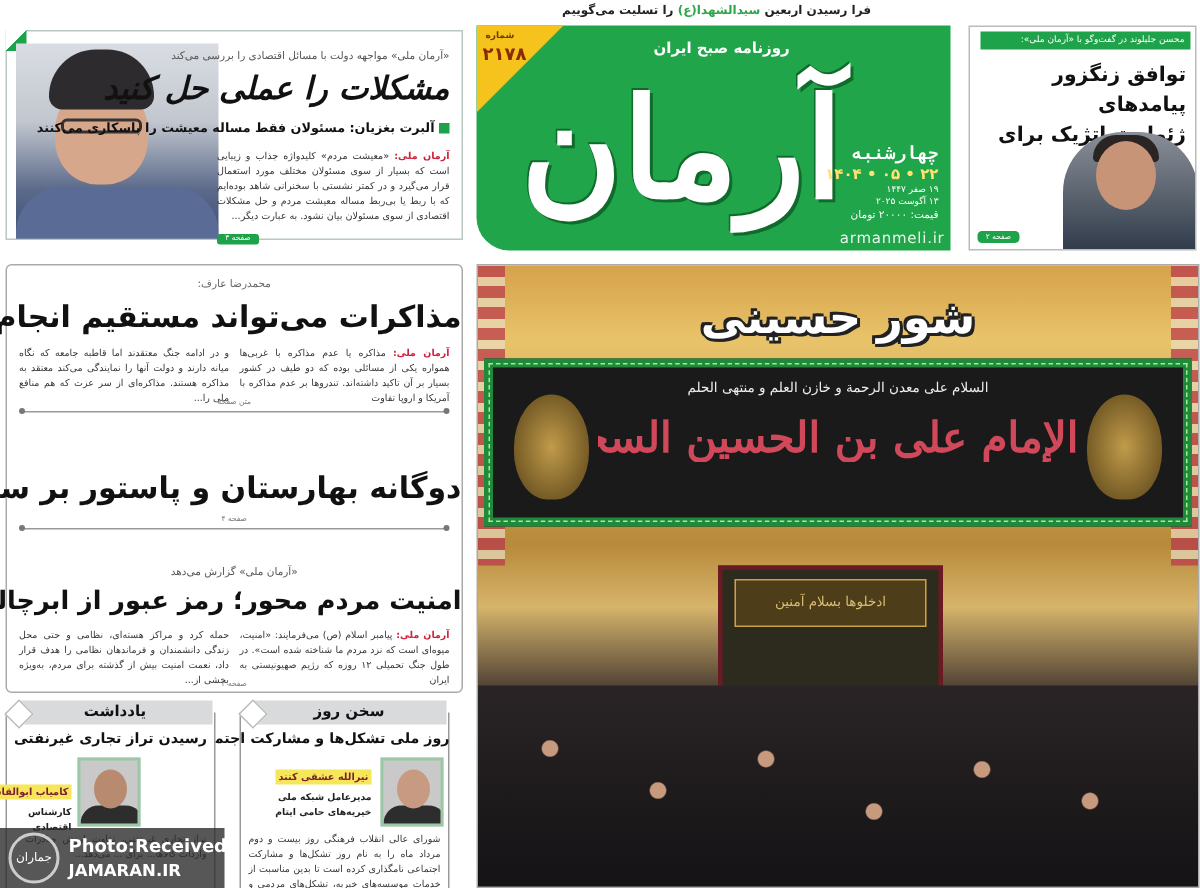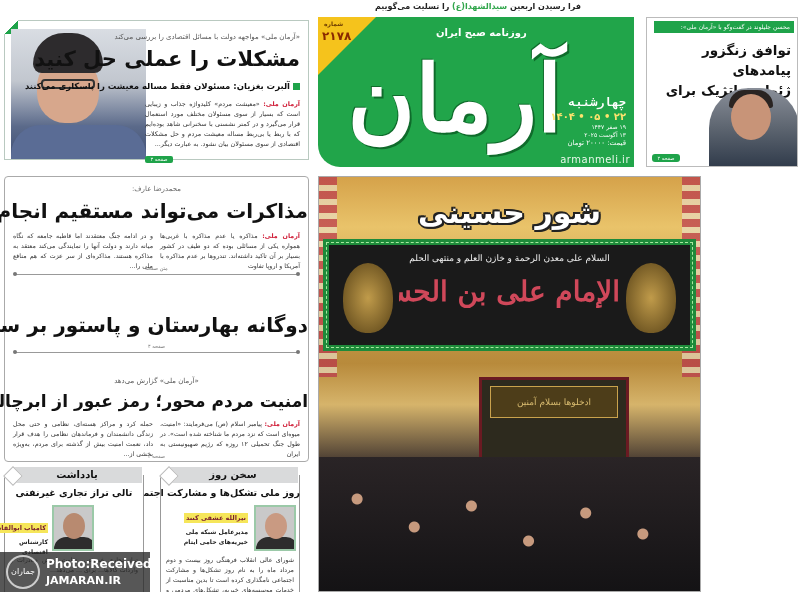--- a/index.html
+++ b/index.html
@@ -80,21 +80,21 @@
   .lt-photo {
     position: absolute; left: 6px; top: 8px; width: 135px; height: 130px;
     background: linear-gradient(180deg,#d9dde3 0%,#c2c7cf 40%,#5b6a8a 75%,#3f4f75 100%);
     overflow: hidden;
   }
   .lt-photo .hair { position:absolute; left:22px; top:4px; width:70px; height:40px; border-radius:35px 35px 10px 10px; background:#2d2b2d; }
   .lt-photo .face { position:absolute; left:26px; top:28px; width:62px; height:66px; border-radius:45%; background:#d7a78c; }
   .lt-photo .glasses { position:absolute; left:30px; top:50px; width:54px; height:10px; border:2px solid #333; border-radius:4px; }
   .lt-photo .suit { position:absolute; left:0; top:96px; width:135px; height:40px; background:#5a6c95; border-radius:30px 30px 0 0; }
   .lt-kicker { position: absolute; right: 8px; top: 12px; font-size: 7px; color: #555; white-space: nowrap; }
-  .lt-headline { position: absolute; right: 8px; top: 26px; font-size: 21px; font-weight: bold; white-space: nowrap; }
+  .lt-headline { position: absolute; right: 8px; top: 26px; font-size: 21px; font-weight: bold; white-space: nowrap; font-style: italic; }
   .lt-sub { position: absolute; right: 8px; top: 60px; font-size: 8.5px; font-weight: bold; white-space: nowrap; }
   .lt-sub .sq { display:inline-block; width:7px; height:7px; background:#1fa34a; margin-left:3px; vertical-align:middle; }
   .lt-body {
     position: absolute; right: 8px; top: 78px; width: 155px;
     font-size: 6.4px; line-height: 10px; color: #333; text-align: justify;
   }
   .lead { color: #d0203a; font-weight: bold; }
   .page-tag-green {
     position: absolute; width: 28px; height: 7px; background: #1fa34a; color: #fff;
     font-size: 5px; text-align: center; line-height: 7px; border-radius: 2px;
@@ -138,21 +138,21 @@
 
   .watermark {
     position:absolute; left:0; top:552px; width:150px; height:40px; background:rgba(40,40,40,0.78); direction:ltr;
   }
   .wm-logo { position:absolute; left:6px; top:3px; width:34px; height:34px; border-radius:50%; border:2px solid #ccc; color:#fff; font-size:8px; text-align:center; line-height:30px; }
   .wm-line1 { position:absolute; left:46px; top:5px; font-size:12px; color:#fff; font-weight:bold; }
   .wm-line2 { position:absolute; left:46px; top:22px; font-size:11px; color:#fff; font-weight:bold; }
 
   
   .main-photo {
-    left: 318px; top: 176px; width: 383px; height: 416px; overflow: hidden;
+    left: 318px; top: 176px; width: 482px; height: 416px; overflow: hidden;
     border: 1px solid #aaa;
     background: linear-gradient(180deg,#d5a24a 0%,#e9c36a 12%,#caa24f 30%,#b88a3b 45%,#d6b46b 55%,#3a2f2c 70%,#1f1c1f 100%);
   }
   .mp-side-l { position:absolute; left:0; top:0; width:18px; height:200px; background:repeating-linear-gradient(180deg,#b9344c 0 8px,#e9dcc0 8px 14px); opacity:.7; }
   .mp-side-r { position:absolute; right:0; top:0; width:18px; height:200px; background:repeating-linear-gradient(180deg,#b9344c 0 8px,#e9dcc0 8px 14px); opacity:.7; }
   .mp-headline {
     position:absolute; left:0; right:0; top:18px; text-align:center; font-size:30px; font-weight:bold; color:#fff;
     text-shadow: 2px 0 0 #222, -2px 0 0 #222, 0 2px 0 #222, 0 -2px 0 #222, 2px 2px 0 #222, -2px -2px 0 #222;
   }
   .mp-banner {
@@ -247,21 +247,21 @@
       <div class="face" style="background:#c99a82;"></div>
     </div>
   <div class="col-author" style="right:52px; top:46px;">نیر‌الله عشقی کنند</div>
   <div class="col-role" style="right:52px; top:60px; width:80px;">مدیرعامل شبکه ملی خیریه‌های حامی ایتام</div>
   <div class="col-body">شورای عالی انقلاب فرهنگی روز بیست و دوم مرداد ماه را به نام روز تشکل‌ها و مشارکت اجتماعی نامگذاری کرده است تا بدین مناسبت از خدمات موسسه‌های خیریه، تشکل‌های مردمی و مشارکت اجتماعی...</div>
 </div>
 
 <div class="abs col-box" style="left:4px;">
   <div class="col-frame"></div>
   <div class="col-head">یادداشت</div>
-  <div class="col-title">تالی تراز تجاری غیرنفتی</div>
+  <div class="col-title">رسیدن تراز تجاری غیرنفتی</div>
   <div class="col-photo" style="right:50px;">
       <div class="body"></div>
       <div class="face"></div>
     </div>
   <div class="col-author" style="right:96px; top:56px;">کامیاب ابوالقاسمی</div>
   <div class="col-role" style="right:96px; top:70px; width:50px;">کارشناس اقتصادی</div>
   <div class="col-body">تراز تجاری غیرنفتی، تفاوت ارزش صادرات و واردات کالاها... برای ... می‌دهد...</div>
 </div>
 
 <div class="watermark">

